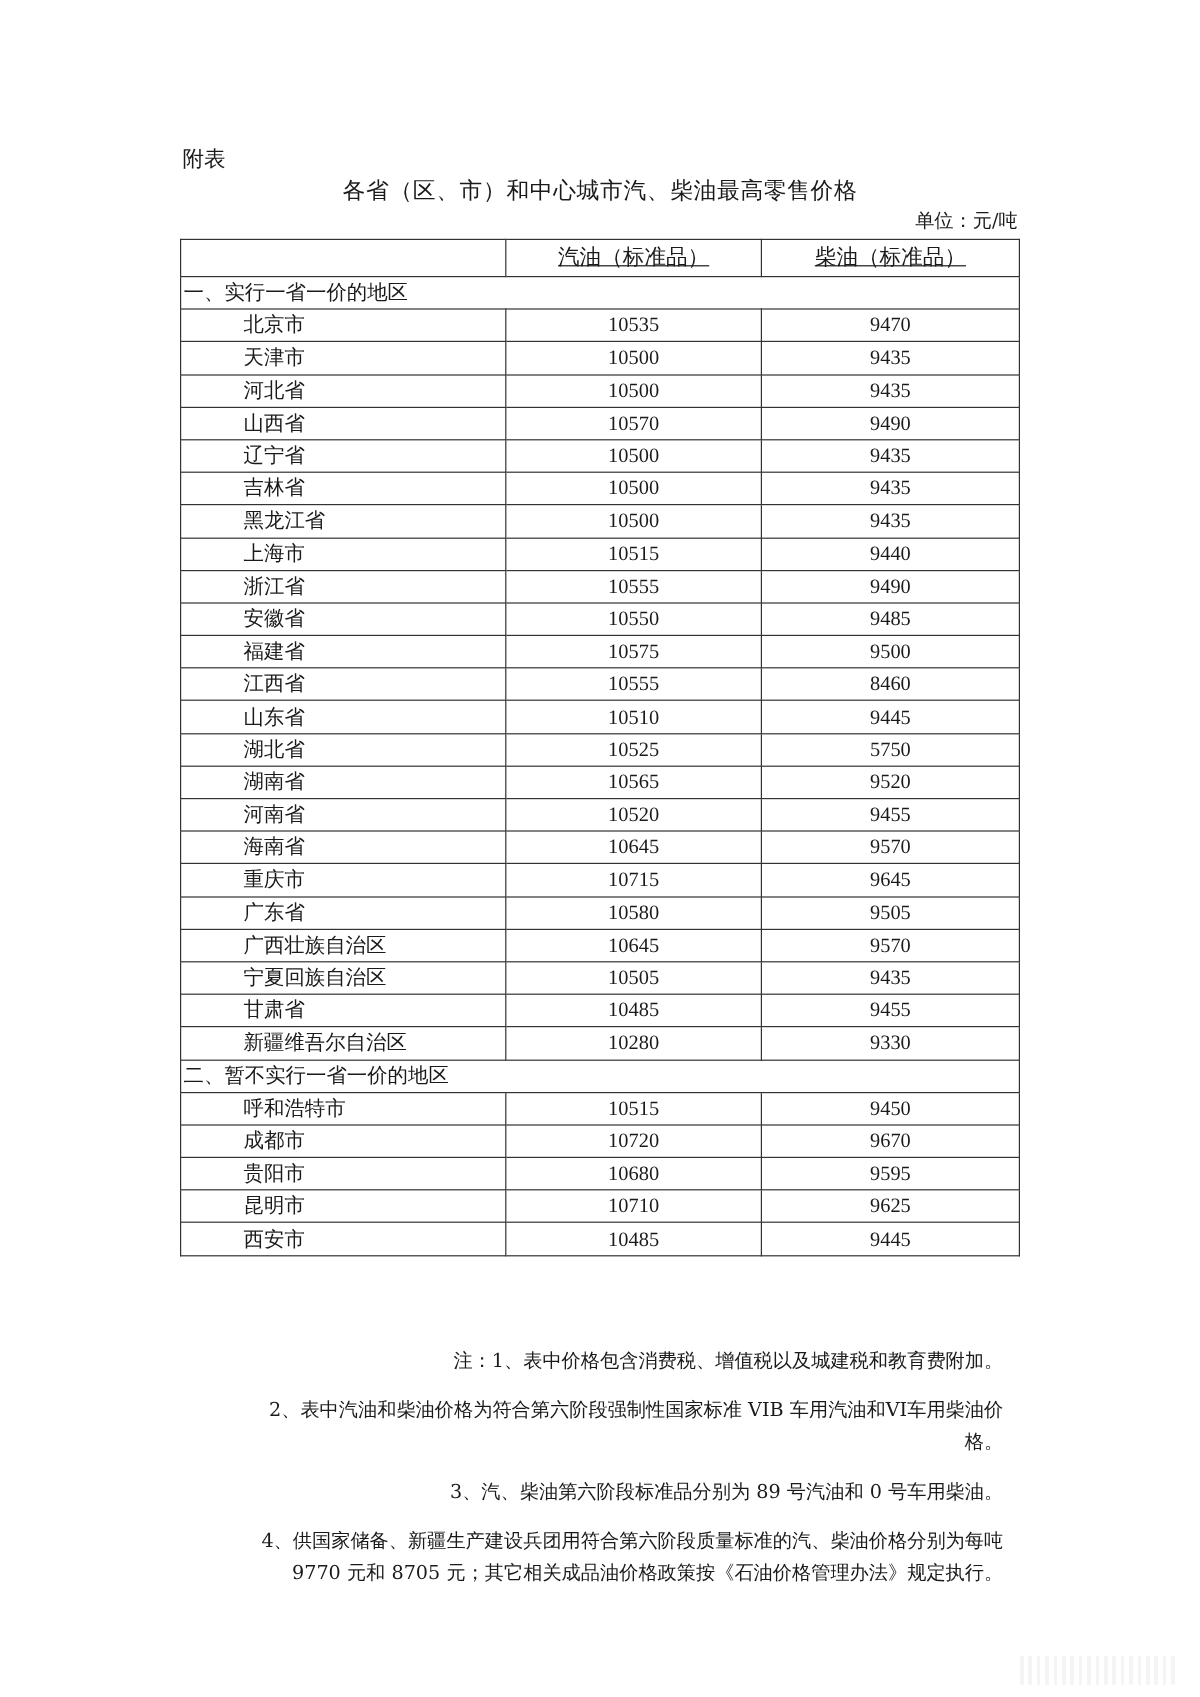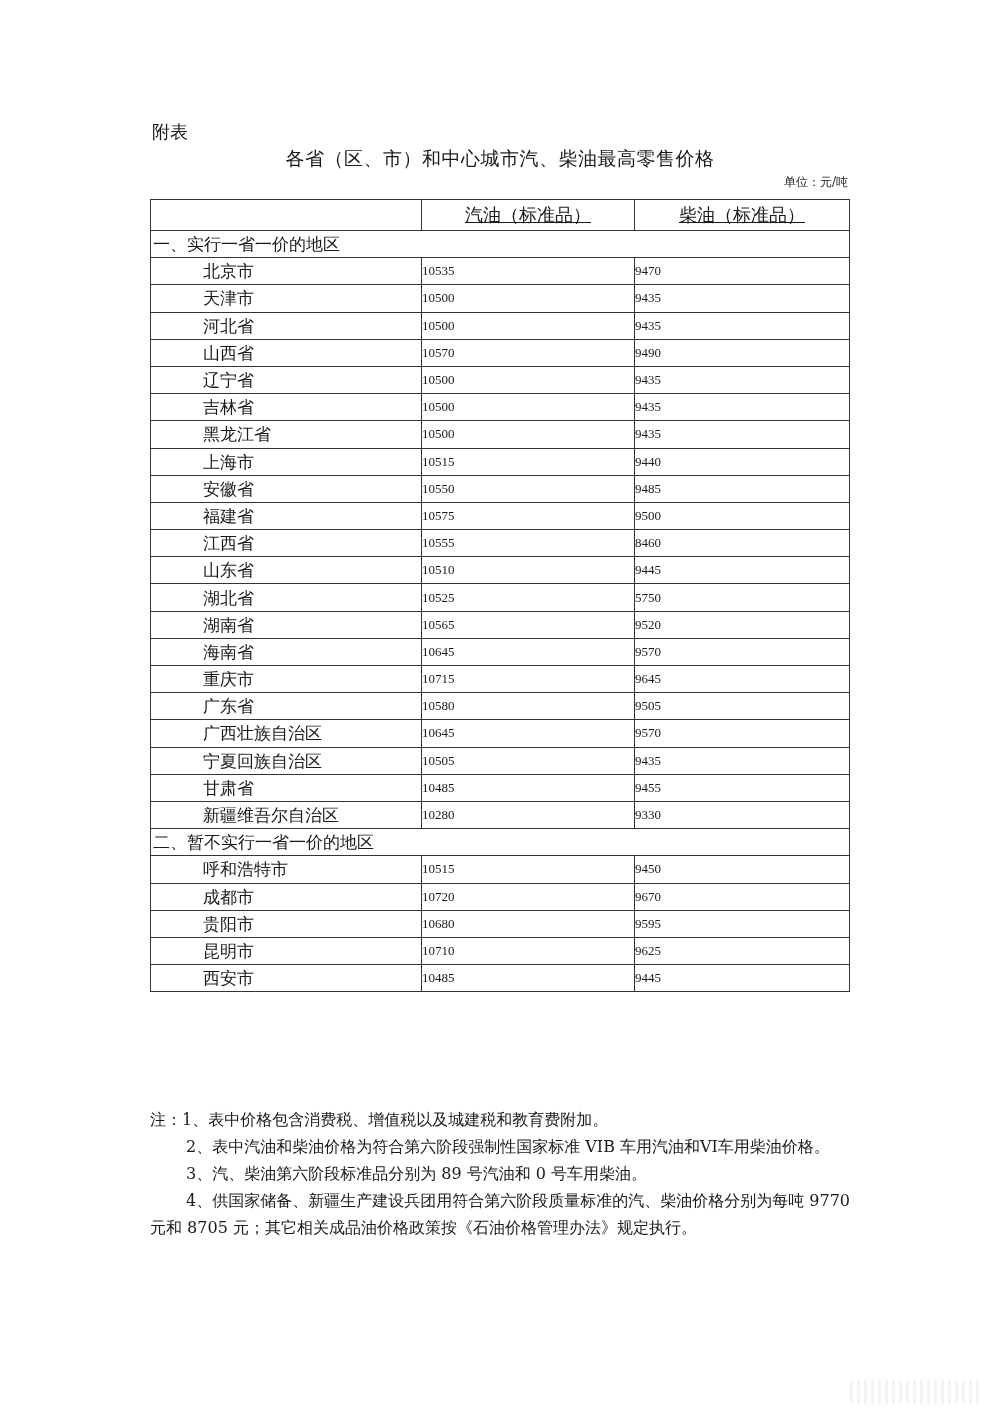--- a/index.html
+++ b/index.html
@@ -29,21 +29,21 @@
       text-align: center;
       font-family: "DejaVu Sans", "Liberation Sans", sans-serif;
       font-weight: normal;
       font-size: 19px;
       letter-spacing: 0.5px;
     }
     .unit {
       position: absolute;
       right: 152px;
       top: 174px;
-      font-size: 12px;
+      font-size: 16px;
     }
     table.price-table {
       position: absolute;
       left: 150px;
       top: 199px;
       width: 700px;
       border-collapse: collapse;
       font-size: 17px;
     }
     table.price-table td, table.price-table th {
@@ -63,34 +63,34 @@
     .col-diesel { text-align: center; }
     td.region-name {
       padding-left: 52px !important;
       text-align: left;
     }
     td.section-row {
       text-align: left;
       padding-left: 2px !important;
     }
     td.num {
-      text-align: left;
+      text-align: center;
       font-family: "Liberation Serif", "DejaVu Serif", serif;
-      font-size: 13px;
+      font-size: 17px;
       margin-top: 32px;
     }
     .notes {
       position: absolute;
       left: 150px;
       top: 1106px;
       width: 700px;
       font-size: 16px;
       line-height: 27px;
     }
-    .notes p { margin: 0; }
+    .notes p { margin: 14px; text-align: right; }
     .notes .indent { text-indent: 36px; }
     .watermark {
       position: absolute;
       right: 20px;
       bottom: 10px;
       width: 130px;
       height: 24px;
       opacity: 0.08;
       background: repeating-linear-gradient(90deg, #777 0 3px, transparent 3px 7px);
     }
@@ -148,20 +148,25 @@
         <td class="region-name">黑龙江省</td>
         <td class="num">10500</td>
         <td class="num">9435</td>
       </tr>
       <tr>
         <td class="region-name">上海市</td>
         <td class="num">10515</td>
         <td class="num">9440</td>
       </tr>
       <tr>
+        <td class="region-name">浙江省</td>
+        <td class="num">10555</td>
+        <td class="num">9490</td>
+      </tr>
+      <tr>
         <td class="region-name">安徽省</td>
         <td class="num">10550</td>
         <td class="num">9485</td>
       </tr>
       <tr>
         <td class="region-name">福建省</td>
         <td class="num">10575</td>
         <td class="num">9500</td>
       </tr>
       <tr>
@@ -176,20 +181,25 @@
       </tr>
       <tr>
         <td class="region-name">湖北省</td>
         <td class="num">10525</td>
         <td class="num">5750</td>
       </tr>
       <tr>
         <td class="region-name">湖南省</td>
         <td class="num">10565</td>
         <td class="num">9520</td>
+      </tr>
+      <tr>
+        <td class="region-name">河南省</td>
+        <td class="num">10520</td>
+        <td class="num">9455</td>
       </tr>
       <tr>
         <td class="region-name">海南省</td>
         <td class="num">10645</td>
         <td class="num">9570</td>
       </tr>
       <tr>
         <td class="region-name">重庆市</td>
         <td class="num">10715</td>
         <td class="num">9645</td>

